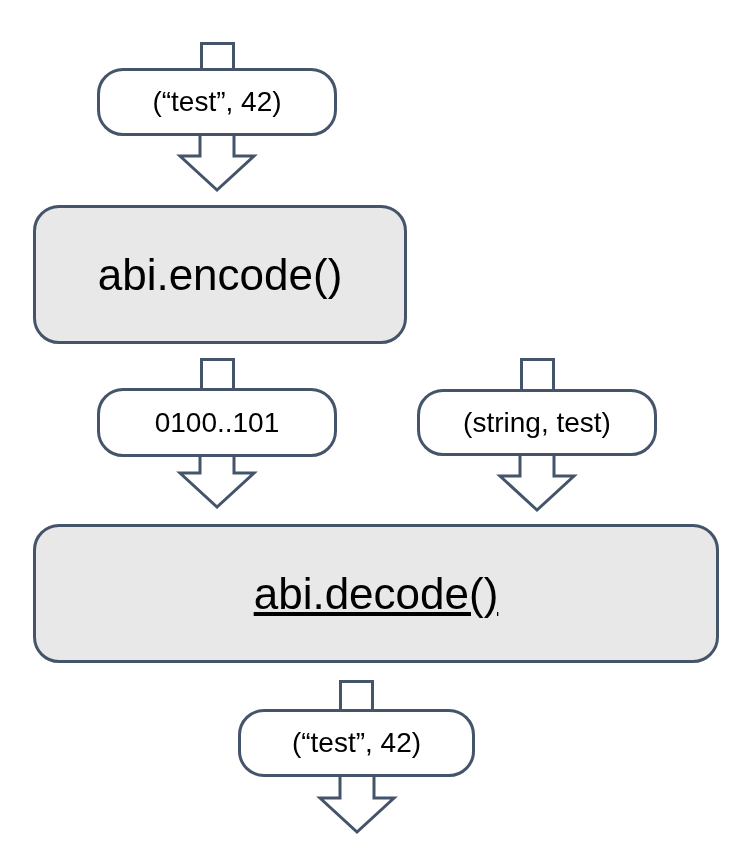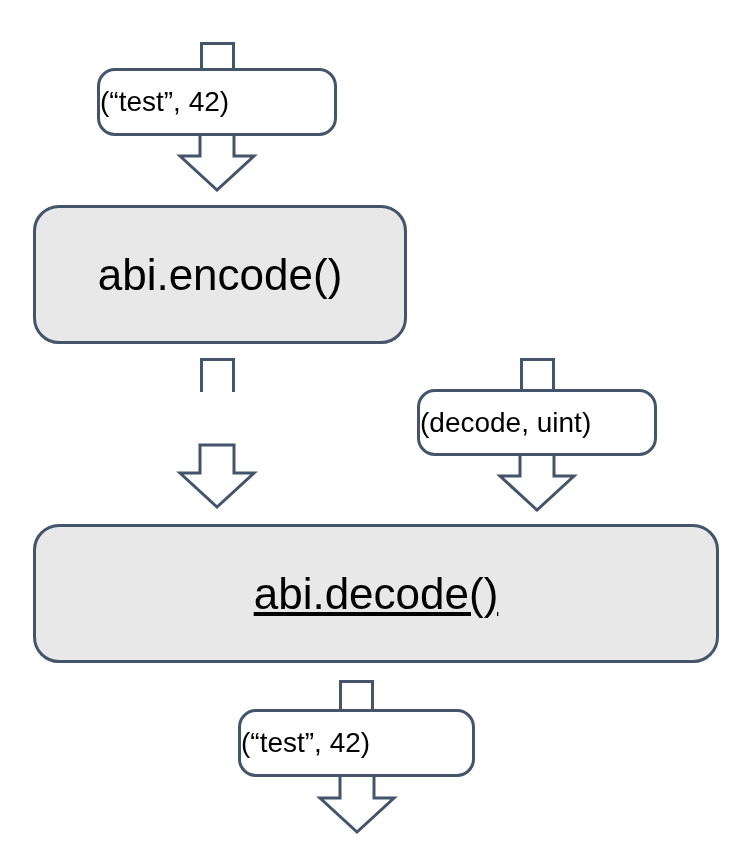--- a/index.html
+++ b/index.html
@@ -38,22 +38,22 @@
     stroke:var(--stroke);
     stroke-width:3;
     stroke-linejoin:miter;
   }
   
   .label-box{
     position:absolute;
     box-sizing:border-box;
     background:var(--label-fill);
     border:3px solid var(--stroke);
-    border-radius:18px;
-    display:flex;align-items:center;justify-content:flex-start;
+    border-radius:26px;
+    display:flex;align-items:center;justify-content:center;
     font-size:28px;
     line-height:1;
     z-index:2;
   }
   
   .process-box{
     position:absolute;
     box-sizing:border-box;
     background:var(--process-fill);
     border:3px solid var(--stroke);
@@ -94,23 +94,26 @@
   </svg>
 
   <div class="label-box" style="left:97px;top:68px;width:240px;height:68px;">
     <span>(“test”, 42)</span>
   </div>
 
   <div class="process-box" style="left:33px;top:205px;width:374px;height:139px;">
     <span>abi.encode()</span>
   </div>
 
+  <div class="label-box" style="left:97px;top:388px;width:240px;height:69px;">
+    <span>0100..101</span>
+  </div>
 
   <div class="label-box" style="left:417px;top:389px;width:240px;height:67px;">
-    <span>(decode, uint)</span>
+    <span>(string, test)</span>
   </div>
 
   <div class="process-box" style="left:33px;top:524px;width:686px;height:139px;text-decoration:underline;">
     <span>abi.decode()</span>
   </div>
 
   <div class="label-box" style="left:238px;top:709px;width:237px;height:68px;">
     <span>(“test”, 42)</span>
   </div>
 

